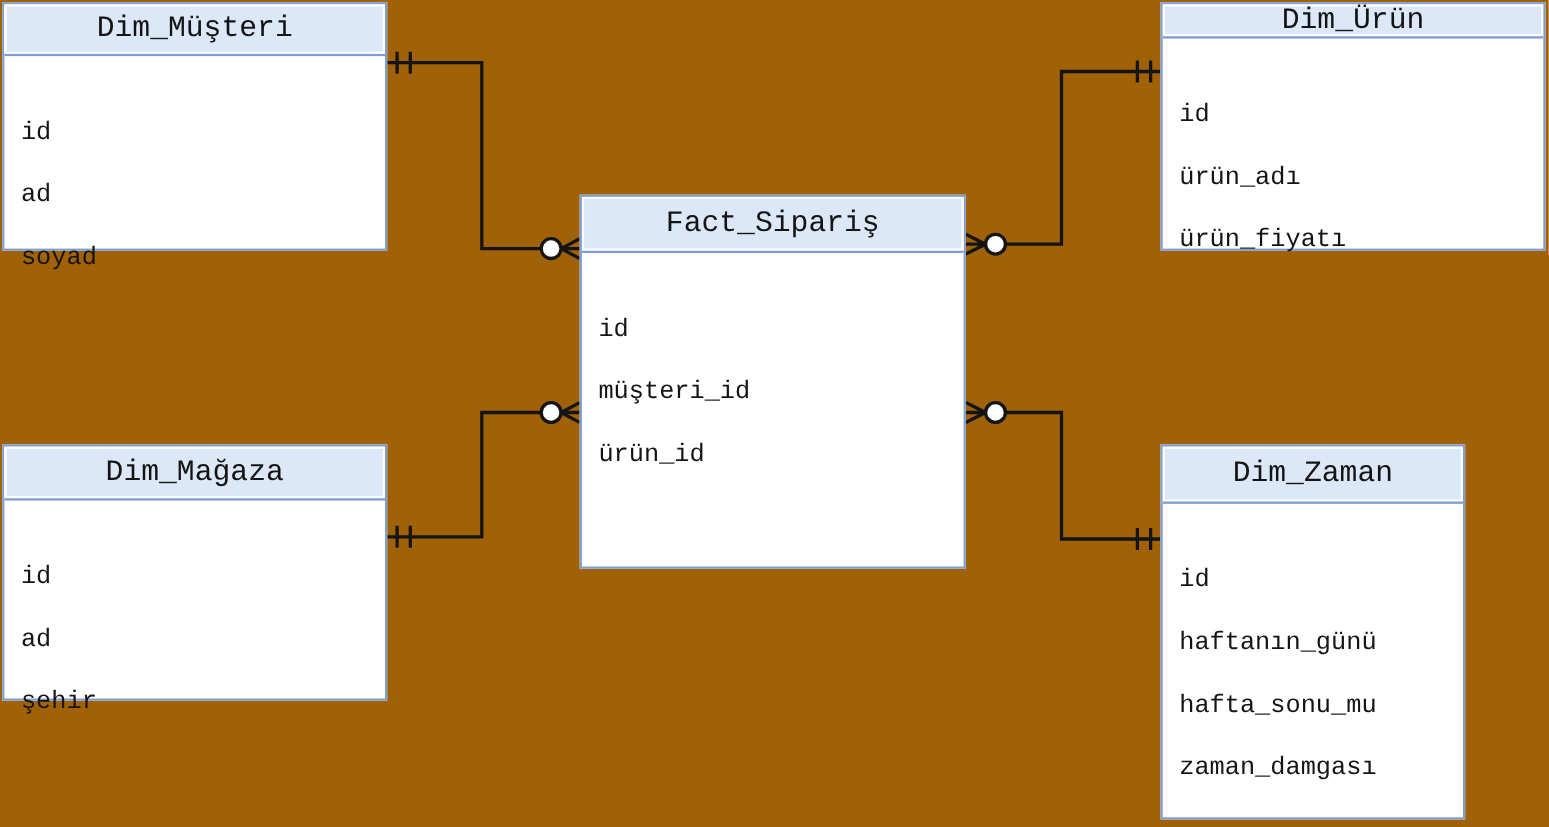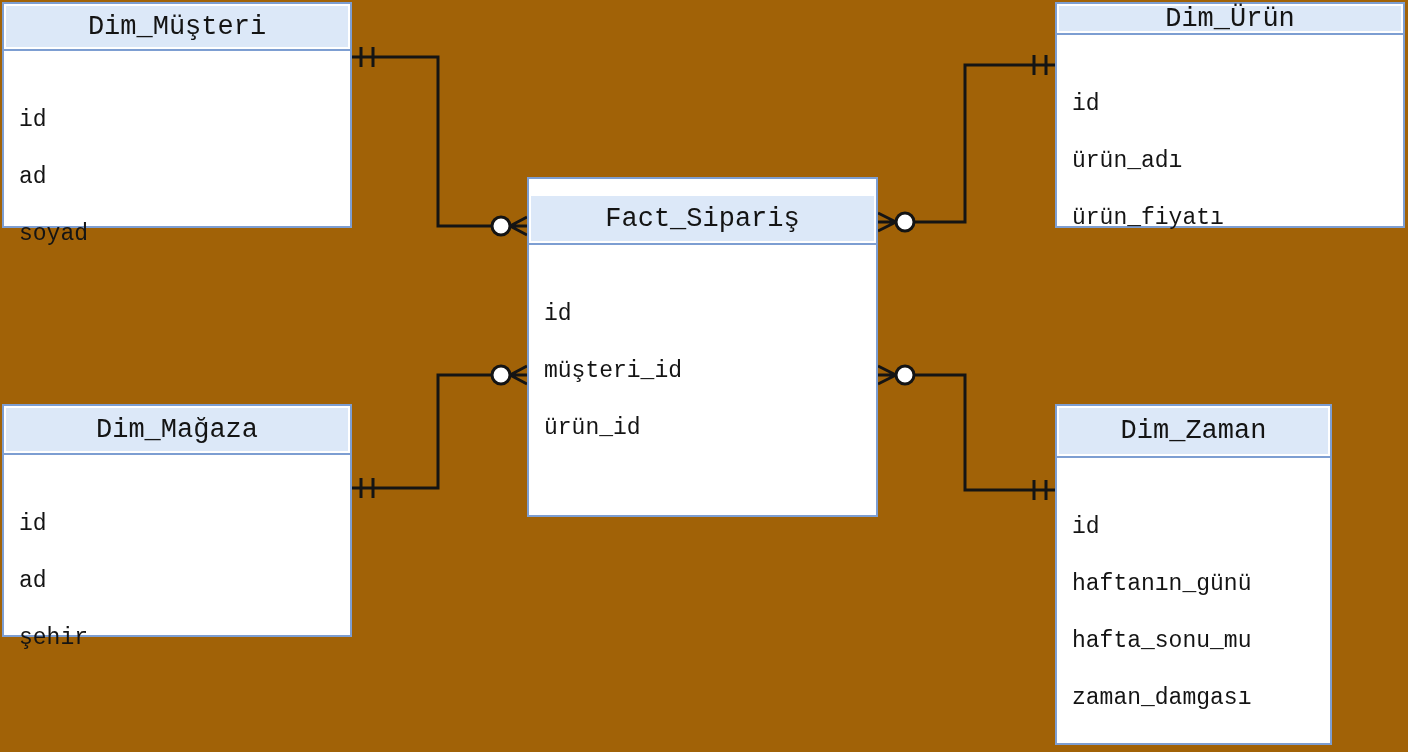--- a/index.html
+++ b/index.html
@@ -112,21 +112,21 @@
       <div class="field">
         <span>ürün_adı</span>
         </div>
       <div class="field">
         <span>ürün_fiyatı</span>
         </div>
     </div>
   </div>
 
   <div class="etable" style="left:527px; top:177px; width:351px; height:340px;">
-    <div class="ehead" style="height:51px;margin-top:15px;">
+    <div class="ehead" style="height:51px;">
       <span>Fact_Sipariş</span>
     </div>
     <div class="ebody">
       <div class="field">
         <span>id</span>
         </div>
       <div class="field">
         <span>müşteri_id</span>
         </div>
       <div class="field">

